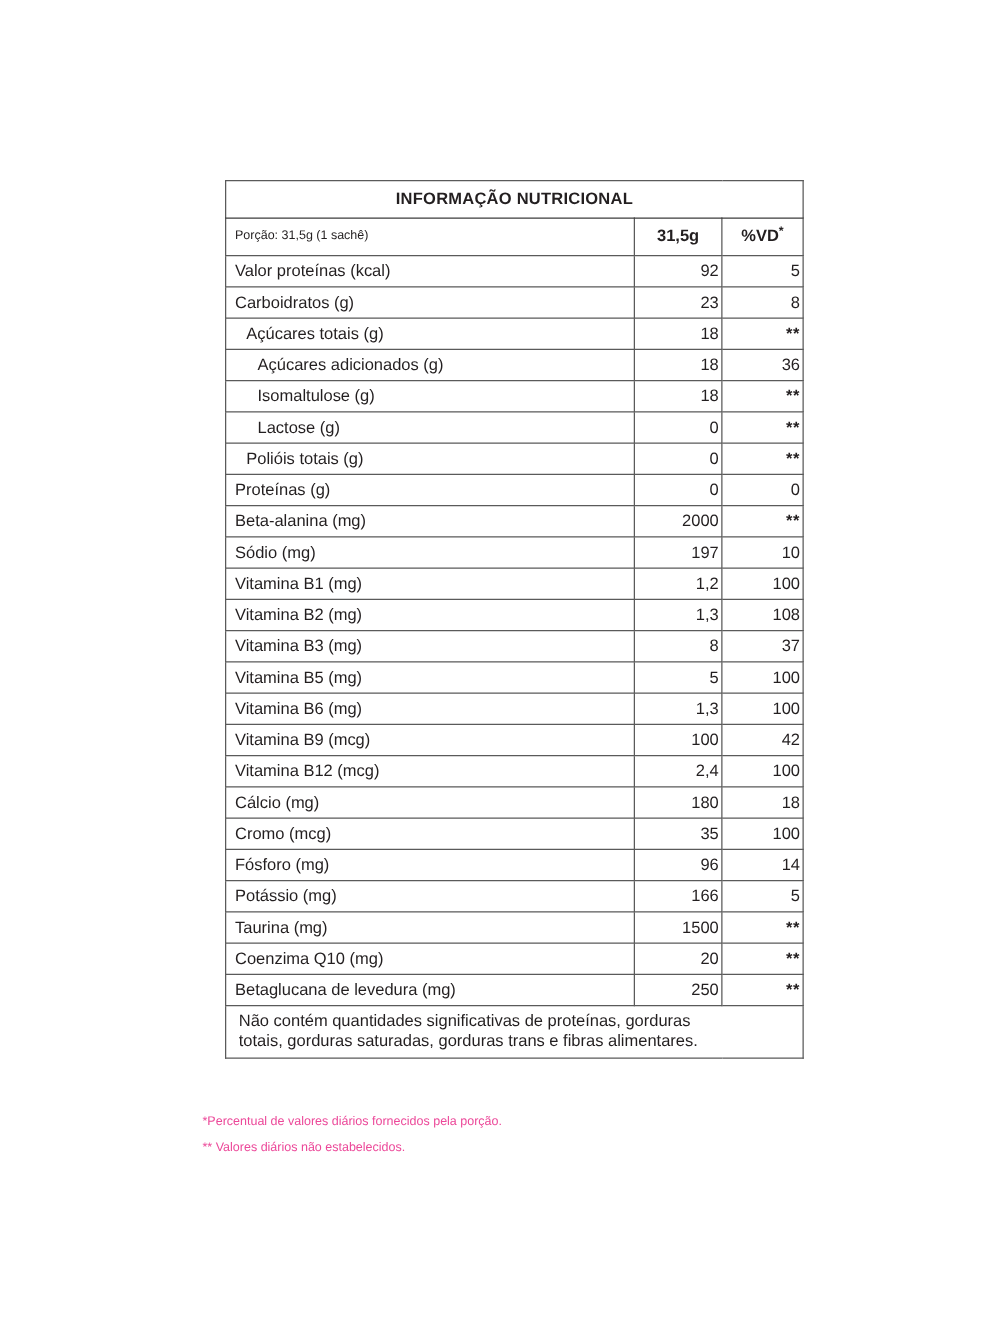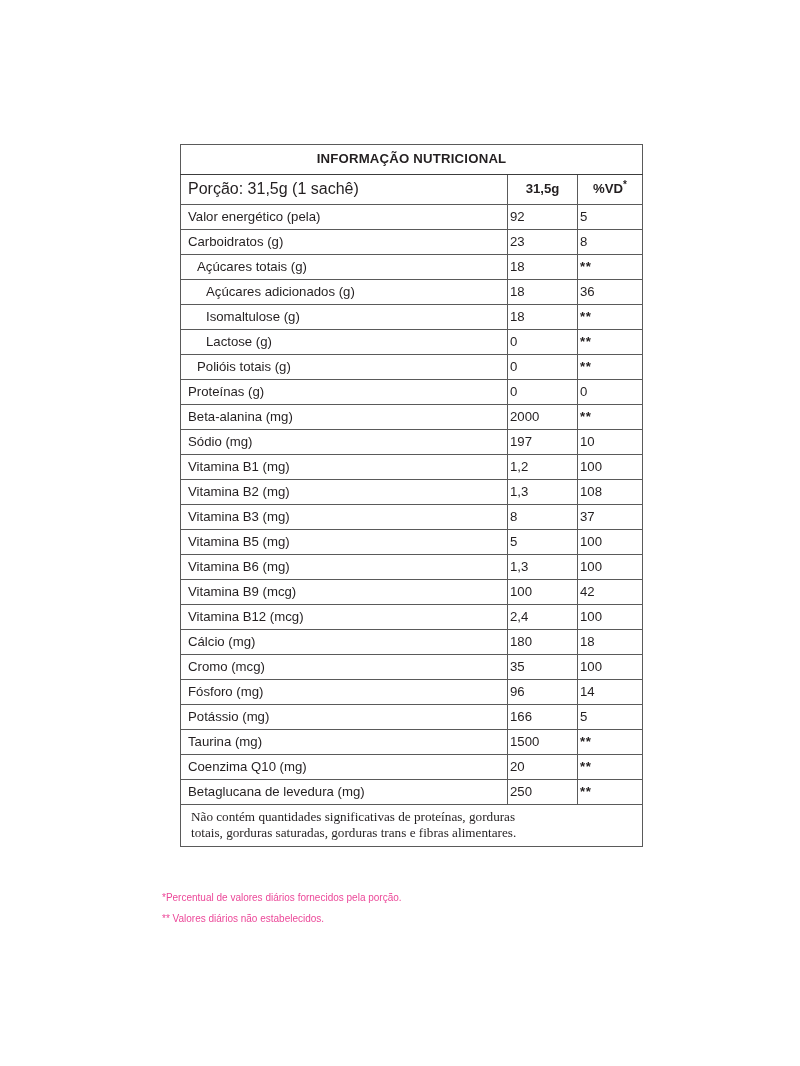--- a/index.html
+++ b/index.html
@@ -58,26 +58,26 @@
     text-align: left;
     padding: 3px 4px 4px 7px !important;
     height: 17px;
     white-space: nowrap;
     overflow: hidden;
   }
   .name-cell.ind1 { padding-left: 16px !important; }
   .name-cell.ind2 { padding-left: 25px !important; }
 
   .num-cell {
-    text-align: left;
+    text-align: right;
     padding: 3px 2px 4px 2px !important;
   }
 
   .portion-row td { height: 22px; }
-  .portion-row .name-cell { font-size: 16px; }
+  .portion-row .name-cell { font-size: 10px; }
   .hdr-val, .hdr-vd {
     font-weight: bold;
     text-align: center;
     font-size: 13.4px;
   }
   .hdr-vd .ast {
     font-size: 10px;
     vertical-align: super;
     line-height: 0;
   }
@@ -86,21 +86,21 @@
   tr.rule-top > td { border-top: 1.6px solid #3c3c3c !important; }
 
   .footer-cell {
     text-align: justify;
     text-align-last: left;
     padding: 4px 8px 5px 10px !important;
     font-size: 13.2px;
     line-height: 1.42;
     border-top: 1.6px solid #3c3c3c !important;
   }
-  .footer-cell span { display: block; font-family: Liberation Serif, serif; }
+  .footer-cell span { display: block; }
 
   .notes {
     position: absolute;
     left: 162px;
     top: 893px;
     width: 480px;
   }
   .notes p {
     margin: 0;
     font-size: 10px;
@@ -125,21 +125,21 @@
       <tr>
         <td class="title-cell" colspan="3">INFORMAÇÃO NUTRICIONAL</td>
       </tr>
       <tr class="portion-row">
         <td class="name-cell">Porção: 31,5g (1 sachê)</td>
         <td class="num-cell hdr-val">31,5g</td>
         <td class="num-cell hdr-vd"><span>%VD</span><span class="ast">*</span></td>
       </tr>
 
       <tr class="rule-top">
-          <td class="name-cell">Valor energético (pela)</td>
+          <td class="name-cell">Valor proteínas (kcal)</td>
           <td class="num-cell">92</td>
           <td class="num-cell">5</td>
         </tr>
         <tr>
           <td class="name-cell">Carboidratos (g)</td>
           <td class="num-cell">23</td>
           <td class="num-cell">8</td>
         </tr>
         <tr>
           <td class="name-cell ind1">Açúcares totais (g)</td>

